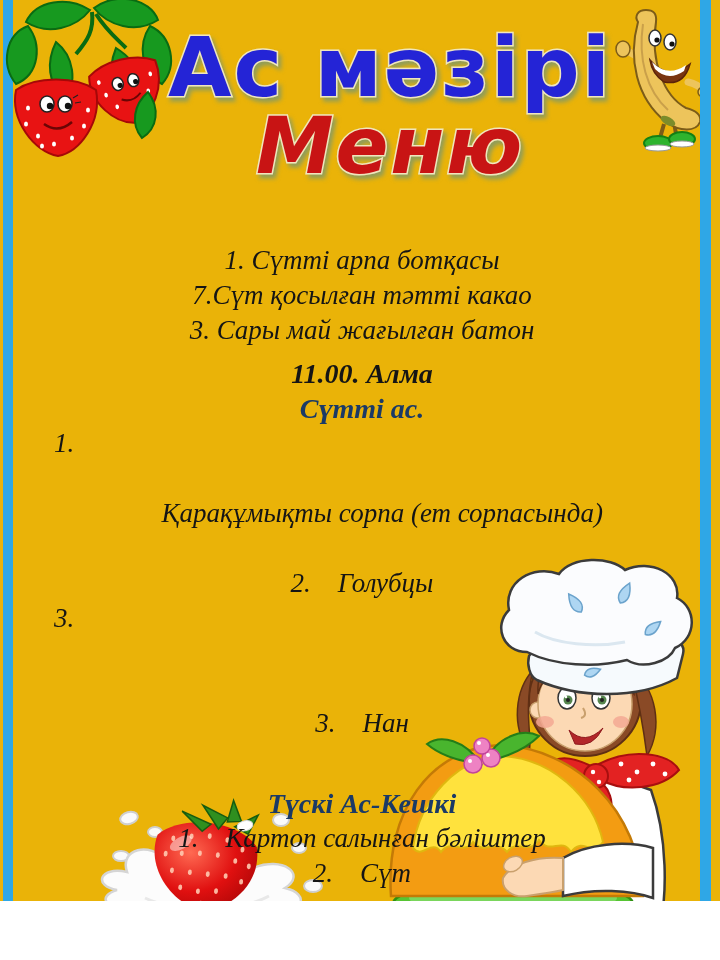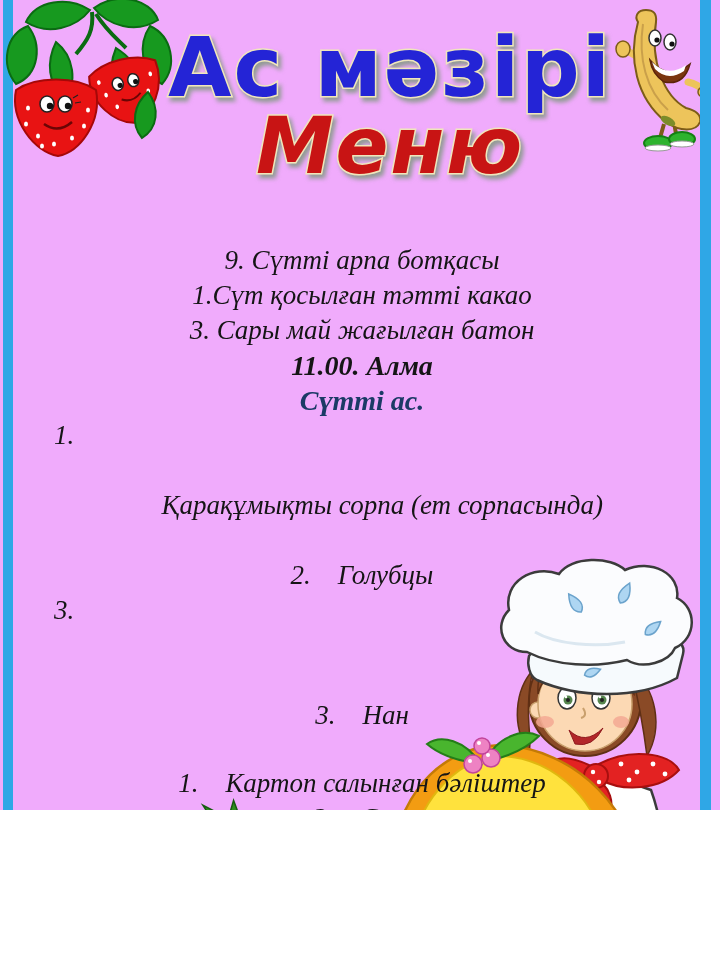--- a/index.html
+++ b/index.html
@@ -1,16 +1,16 @@
 <!DOCTYPE html>
 <html><head>
 <meta charset="utf-8">
 <style>
   html,body{margin:0;padding:0;background:#fff;}
-  .page{position:relative;width:720px;height:810px;background:#f0abfc;overflow:hidden;
+  .page{position:relative;width:720px;height:901px;background:#eab308;overflow:hidden;
         font-family:"Liberation Serif",serif;}
 
   
   .frame-left  {position:absolute;left:3px;top:0;width:10px;height:945px;background:#2fa7e6;z-index:5;}
   .frame-right {position:absolute;left:700px;top:0;width:11px;height:945px;background:#2fa7e6;z-index:5;}
   .frame-bottom{position:absolute;left:3px;top:932px;width:708px;height:14px;background:#2fa7e6;z-index:5;}
   .bottom-band {position:absolute;left:0;top:946px;width:720px;height:14px;background:#bcd6ec;z-index:5;}
 
   
   .title-wrap{position:absolute;left:60px;top:22px;width:660px;text-align:center;z-index:3;
@@ -21,21 +21,21 @@
   .title-ru{font-size:78px;line-height:80px;margin-top:-8px;letter-spacing:2px;color:#c81414;
             -webkit-text-stroke:3px #f0e6bc;paint-order:stroke fill;
             filter:drop-shadow(3px 4px 2px rgba(115,150,115,.75));font-style:italic;}
 
   
   .menu-block{position:absolute;left:36px;top:243px;width:652px;text-align:center;z-index:3;
               color:#151515;font-style:italic;font-size:27px;}
   .line{min-height:35px;line-height:35px;white-space:pre-wrap;}
   .line.heading{font-weight:bold;color:#1b3a66;font-size:28px;}
   .line.heading2{font-weight:bold;color:#1b3a66;font-size:28px;margin-top:12px;}
-  .line.bold{font-weight:bold;font-size:28px;}
+  .line.bold{font-weight:bold;font-size:28px;margin-top:8px;}
   .line.numleft{position:relative;}
   .line.numleft .num{position:absolute;left:18px;top:0;}
   .line.numleft .text{display:inline-block;max-width:520px;vertical-align:top;font-style:italic;}
   .spacer{height:33px;}
 
   .art{position:absolute;z-index:2;}
   .art.top{z-index:6;}
 </style>
 </head>
 <body>
@@ -268,35 +268,36 @@
       <ellipse cx="128" cy="312" rx="10" ry="7" fill="#fcd9b4" stroke="#c9a06d" stroke-width="1.5" transform="rotate(-30 128 312)"></ellipse>
     </g>
   </svg>
 
   <div class="title-wrap">
     <div class="title-kz">Ас мәзірі</div>
     <div class="title-ru">Меню</div>
   </div>
 
   <div class="menu-block">
-    <div class="line">9. Сүтті арпа ботқасы</div>
-    <div class="line">1.Сүт қосылған тәтті какао</div>
+    <div class="line">1. Сүтті арпа ботқасы</div>
+    <div class="line">7.Сүт қосылған тәтті какао</div>
     <div class="line">3. Сары май жағылған батон</div>
     <div class="line bold">11.00. Алма</div>
     <div class="line heading">Сүтті ас.</div>
     <div class="line numleft">
       <span class="num">1.</span>
       <span class="text">Қарақұмықты сорпа (ет сорпасында)</span>
     </div>
     <div class="line">2.    Голубцы</div>
     <div class="line numleft">
       <span class="num">3.</span>
     </div>
     <div class="line">3.    Нан</div>
     <div class="spacer"></div>
+    <div class="line heading2">Түскі Ас-Кешкі</div>
     <div class="line">1.    Картоп салынған бәліштер</div>
     <div class="line">2.    Сүт</div>
   </div>
 
   <div class="frame-left"></div>
   <div class="frame-right"></div>
   <div class="frame-bottom"></div>
   <div class="bottom-band"></div>
 
 </div>

